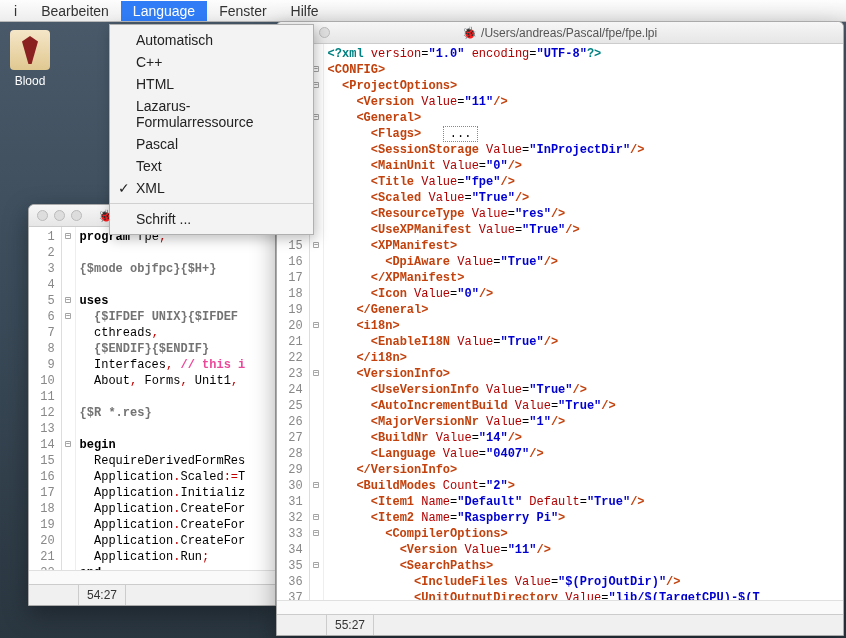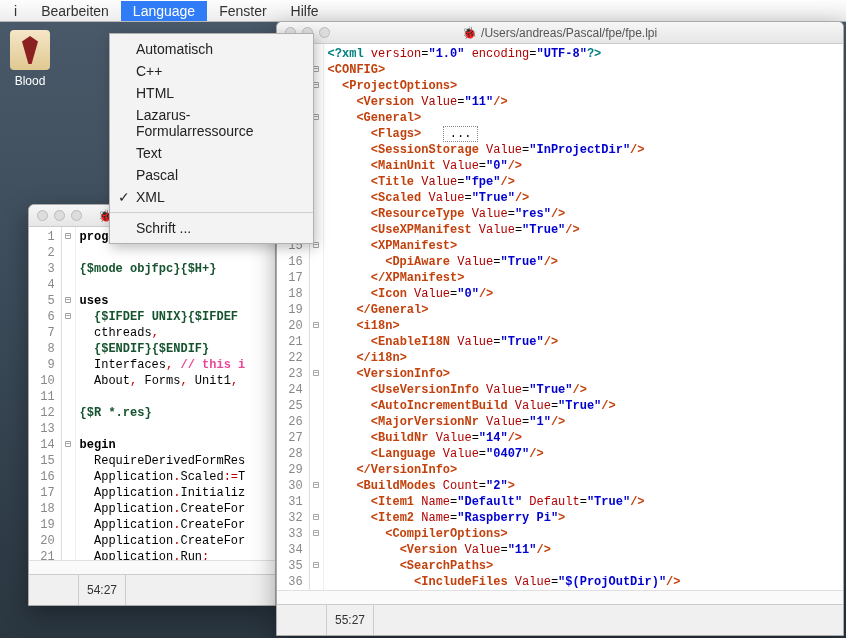--- a/index.html
+++ b/index.html
@@ -20,21 +20,21 @@
   align-items: center;
   padding-left: 2px;
   font-size: 14px;
   color: #333;
 }
 .menubar .item { padding: 2px 12px; cursor: default; }
 .menubar .item.active { background: #2f7cf6; color: #fff; }
 
 .dropdown {
   position: absolute;
-  top: 33px;
+  top: 24px;
   left: 109px;
   width: 205px;
   background: #f3f3f3;
   border: 1px solid #b0b0b0;
   box-shadow: 2px 4px 12px rgba(0,0,0,0.25);
   z-index: 100;
   padding: 4px 0;
 }
 .dropdown .ditem {
   padding: 3px 10px 3px 26px;
@@ -133,40 +133,40 @@
   font-size: 10px;
 }
 .code {
   flex: 1;
   padding: 2px 4px;
   white-space: pre;
   overflow: hidden;
   color: #000;
 }
 .statusbar {
-  height: 31px;
+  height: 21px;
   background: #f0f0f0;
   border-top: 1px solid #ccc;
   font-size: 12px;
   color: #333;
   display: flex;
   align-items: center;
 }
 .statusbar .cell {
   border-right: 1px solid #ccc;
   padding: 0 8px;
   height: 100%;
   display: flex;
   align-items: center;
 }
 .statusbar .cell.first { width: 50px; }
 
 
 .kw { color: #000; font-weight: bold; }
-.dir { color: #14532d; font-weight: bold; text-align: center; }
+.dir { color: #737373; font-weight: bold; text-align: center; }
 .cmt { color: #ec4899; font-weight: bold;}
 .tag { color: #c2410c; font-weight: bold; }
 .attr { color: #b00000; }
 .val { color: #0000d0; font-weight: bold; }
 .decl { color: #008080; font-weight: bold;}
 .punct { color: #c00000; }
 
 #win1 { top: 204px; left: 28px; width: 248px; height: 402px; z-index: 5;}
 #win2 { top: 21px; left: 276px; width: 568px; height: 615px; z-index: 10;}
 
@@ -190,22 +190,22 @@
 <div class="desktop-icon">
   <div class="icon"></div>
   <div>Blood</div>
 </div>
 
 <div class="dropdown" id="dropdown">
     <div class="ditem">Automatisch</div>
     <div class="ditem">C++</div>
     <div class="ditem">HTML</div>
     <div class="ditem">Lazarus-Formularressource</div>
+    <div class="ditem">Pascal</div>
     <div class="ditem">Text</div>
-    <div class="ditem">Pascal</div>
     <div class="ditem checked">XML</div>
     <div class="sep"></div>
     <div class="ditem">Schrift ...</div>
   </div>
 
 <div id="win1" class="window">
   <div class="titlebar">
     <div class="tl-buttons">
       <span></span>
       <span></span>

